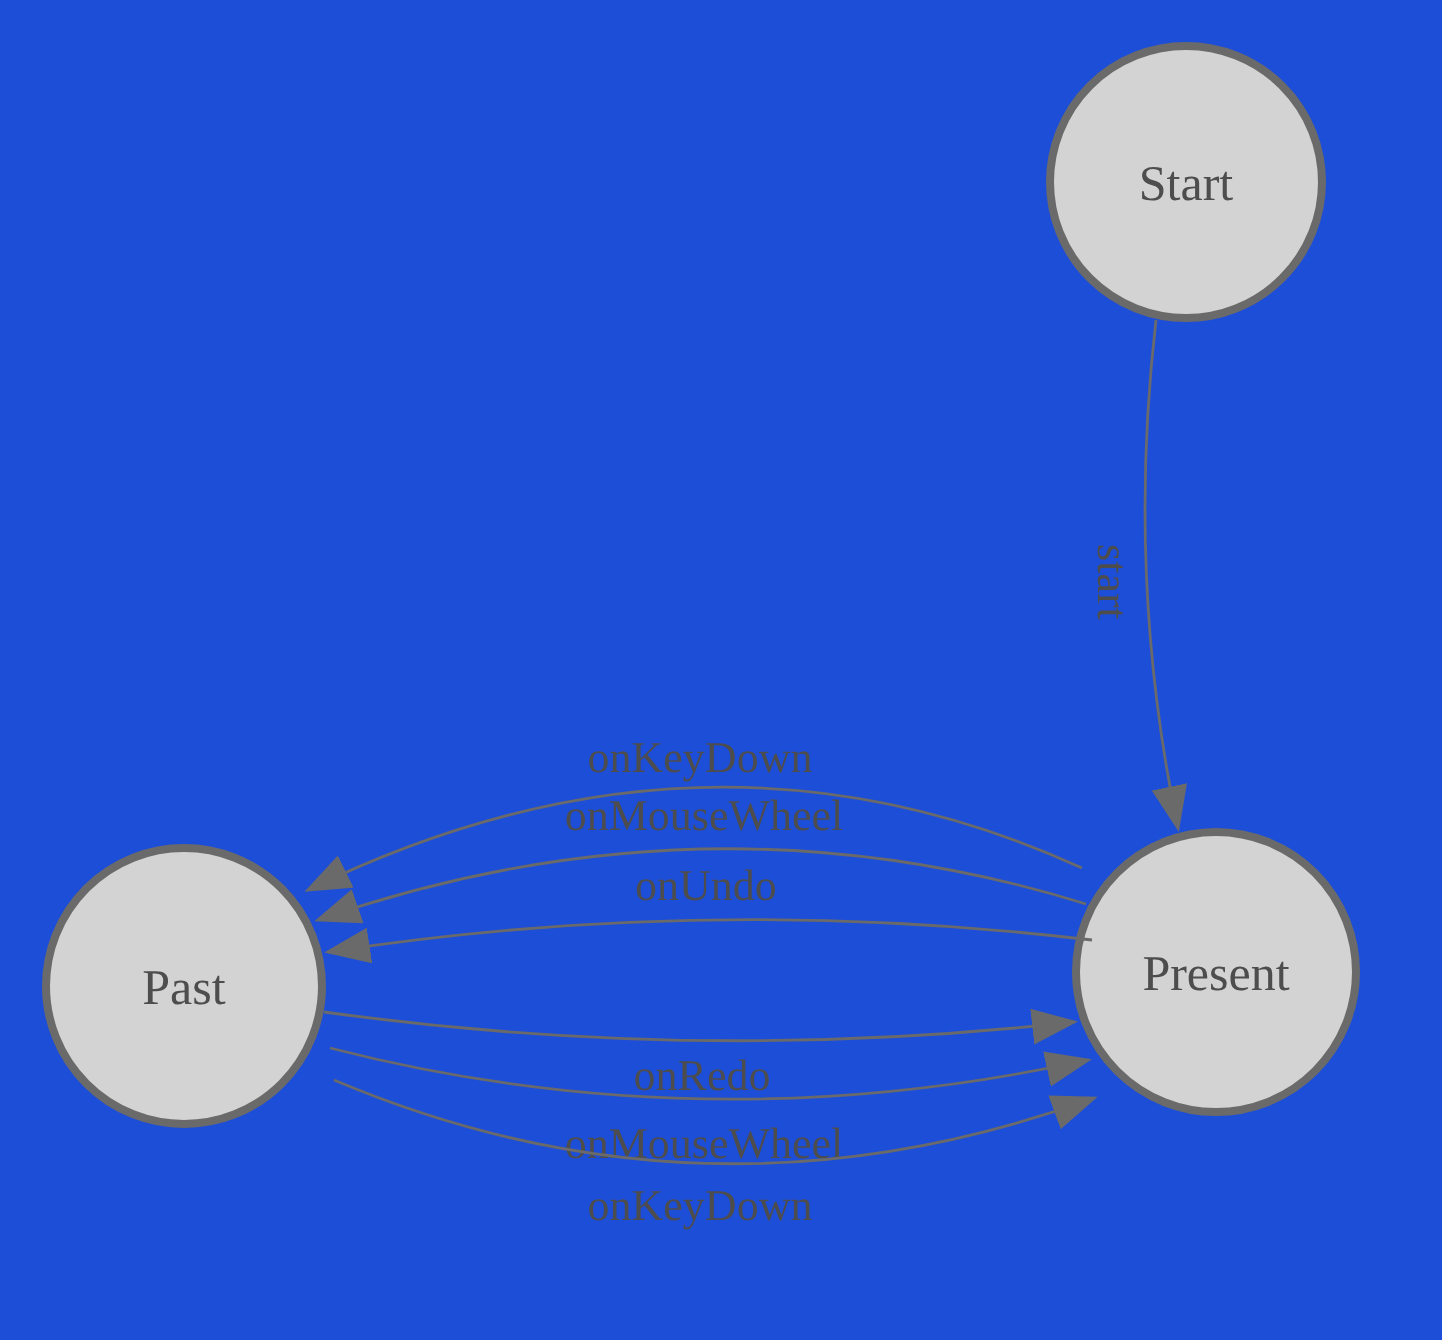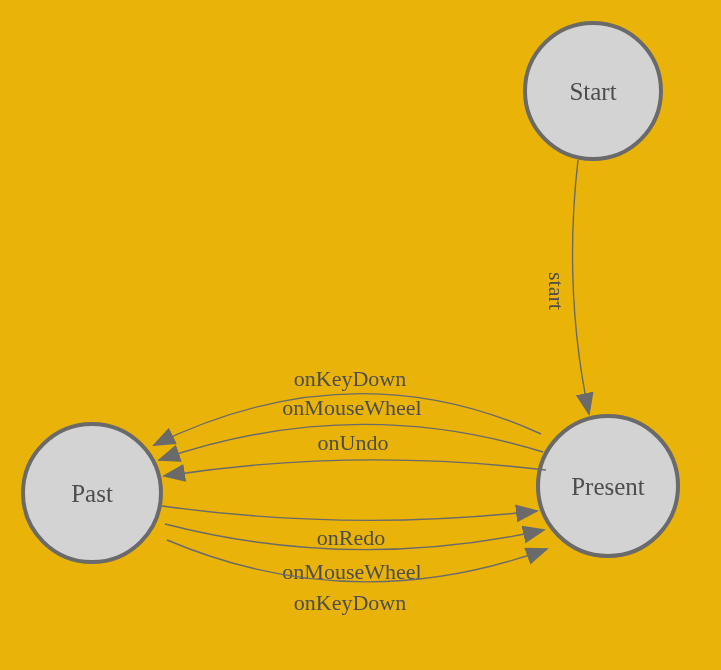--- a/index.html
+++ b/index.html
@@ -4,21 +4,21 @@
 <style>
   html, body {
     margin: 0;
     padding: 0;
     background: #ffffff;
   }
   .canvas-wrap {
     position: relative;
     width: 721px;
     height: 670px;
-    background: #eab308;
+    background: #1d4ed8;
     overflow: hidden;
   }
   svg {
     display: block;
     font-family: "Liberation Serif", "DejaVu Serif", serif;
   }
   .node-circle {
     fill: #d3d3d3;
     stroke: #6a6a6a;
     stroke-width: 4;

